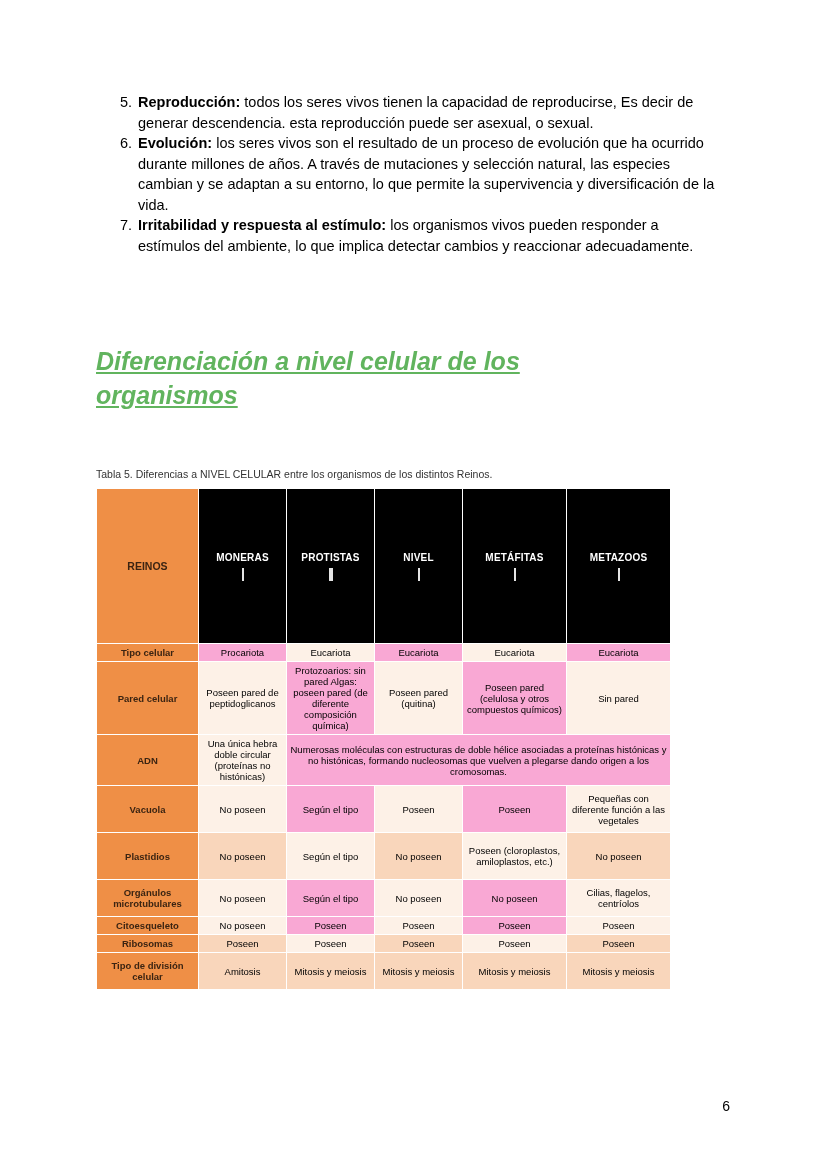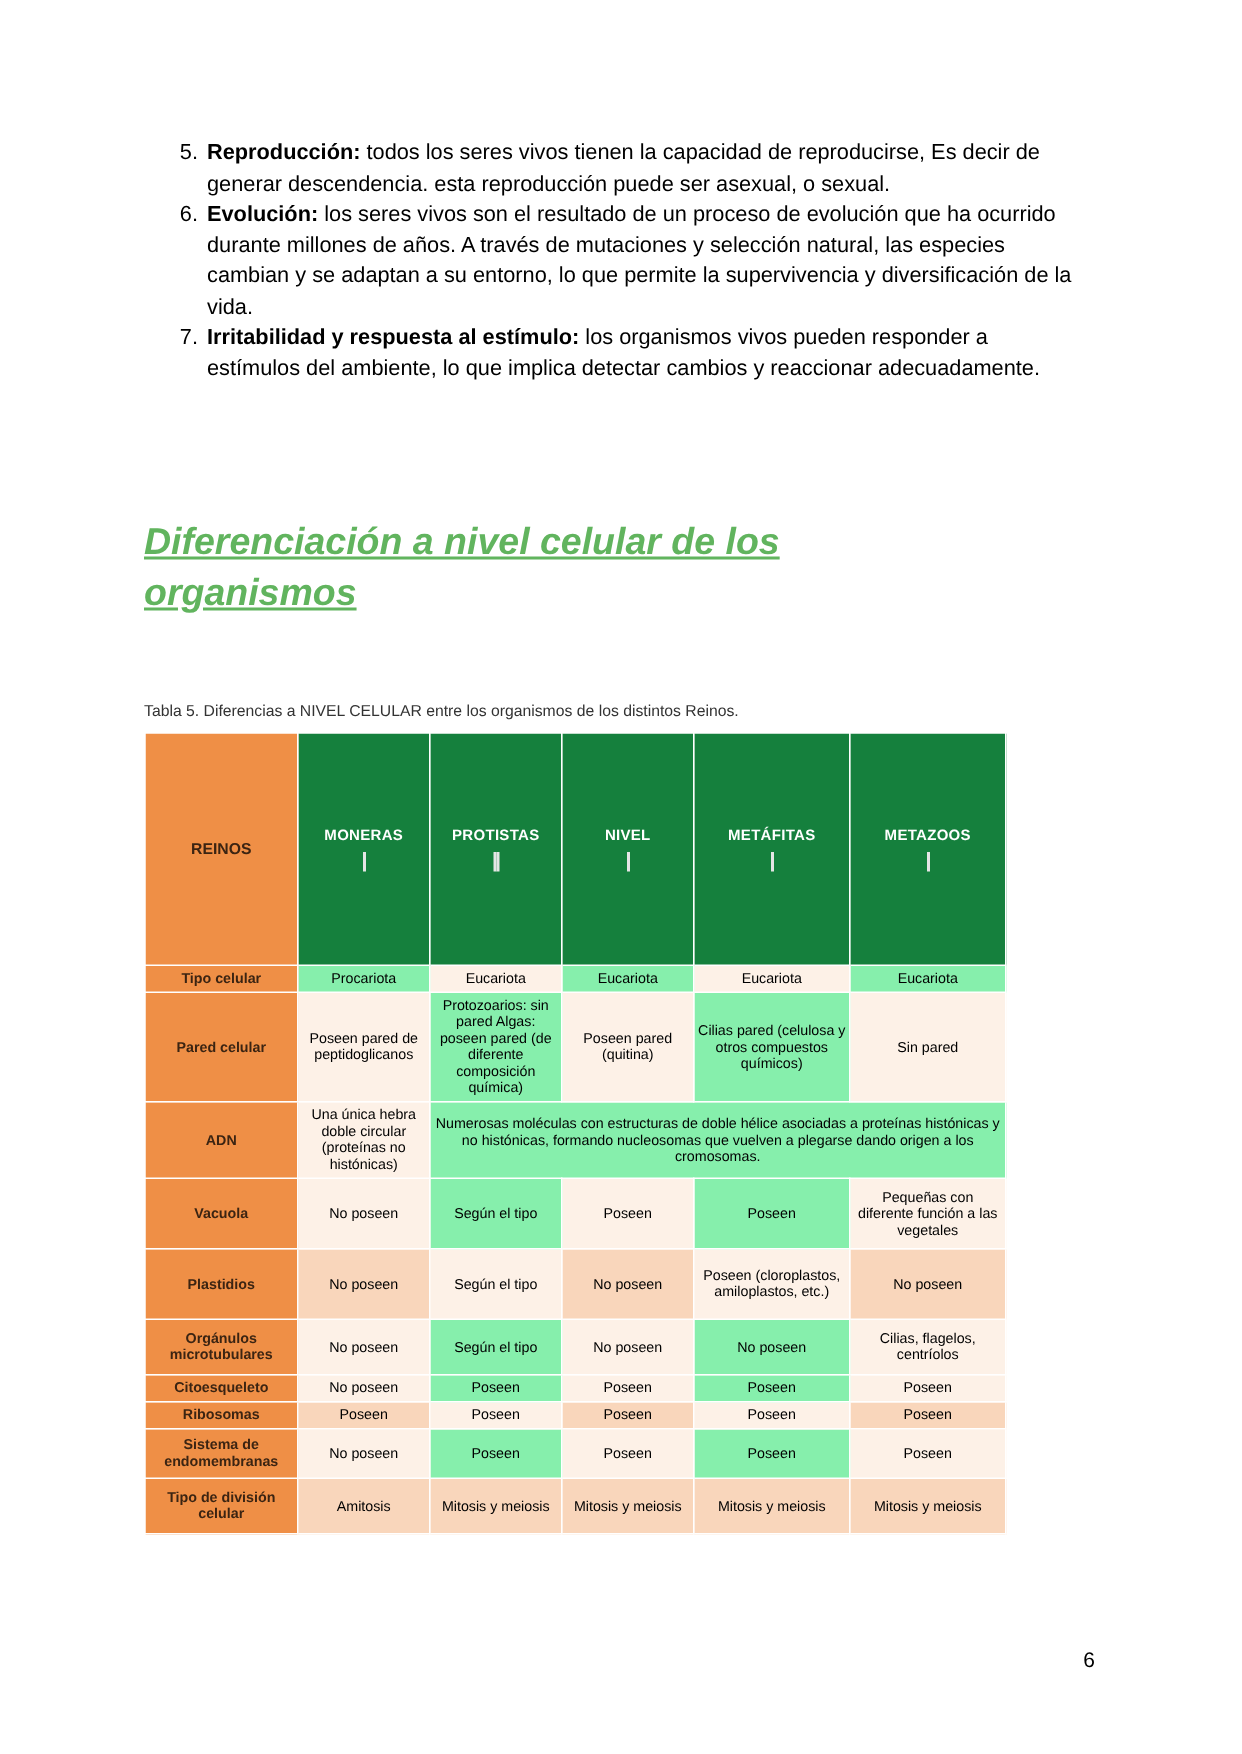--- a/index.html
+++ b/index.html
@@ -92,21 +92,21 @@
   }
   
   .hdr-corner {
     background: #ef8f46;
     color: #3b2412;
     font-weight: bold;
     font-size: 10.5px;
     width: 102px;
   }
   .hdr-cell {
-    background: #15803d;
+    background: #000000;
     color: #ffffff;
     font-weight: bold;
     font-size: 10px;
     height: 148px;
     vertical-align: top;
     padding-top: 8px;
   }
   .hdr-label { display:block; margin-bottom: 6px; letter-spacing: .2px;}
   .thumb {
     width: 78px;
@@ -147,21 +147,21 @@
   }
 
   
   .rowlabel {
     background: #ef8f46;
     color: #3b2412;
     font-weight: bold;
     font-size: 9.5px;
     line-height: 11px;
   }
-  .cell-a { background: #86efac; }
+  .cell-a { background: #f9a8d4; }
   .cell-b { background: #fdf1e7; }
   .cell-c { background: #f9d6bb; }
   td.tall { line-height: 11px; }
   .page-number {
     position: absolute;
     right: 98px;
     top: 1098px;
     font-size: 14px;
   }
 </style>
@@ -230,21 +230,21 @@
             <td class="cell-a">Eucariota</td>
             <td class="cell-b">Eucariota</td>
             <td class="cell-a">Eucariota</td>
           </tr>
 
           <tr>
             <td class="rowlabel">Pared celular</td>
             <td class="cell-b tall">Poseen pared de peptidoglicanos</td>
             <td class="cell-a tall">Protozoarios: sin pared Algas: poseen pared (de diferente composición química)</td>
             <td class="cell-b tall">Poseen pared (quitina)</td>
-            <td class="cell-a tall">Cilias pared (celulosa y otros compuestos químicos)</td>
+            <td class="cell-a tall">Poseen pared (celulosa y otros compuestos químicos)</td>
             <td class="cell-b tall">Sin pared</td>
           </tr>
 
 
 
           <tr>
             <td class="rowlabel">ADN</td>
             <td class="cell-b tall">Una única hebra doble circular (proteínas no histónicas)</td>
             <td class="cell-a tall" colspan="4">Numerosas moléculas con estructuras de doble hélice asociadas a proteínas histónicas y no histónicas, formando nucleosomas que vuelven a plegarse dando origen a los cromosomas.</td>
           </tr>
@@ -288,28 +288,20 @@
           <tr>
             <td class="rowlabel">Ribosomas</td>
             <td class="cell-c">Poseen</td>
             <td class="cell-b">Poseen</td>
             <td class="cell-c">Poseen</td>
             <td class="cell-b">Poseen</td>
             <td class="cell-c">Poseen</td>
           </tr>
 
 
-          <tr>
-            <td class="rowlabel">Sistema de endomembranas</td>
-            <td class="cell-b" style="height:26px">No poseen</td>
-            <td class="cell-a">Poseen</td>
-            <td class="cell-b">Poseen</td>
-            <td class="cell-a">Poseen</td>
-            <td class="cell-b">Poseen</td>
-          </tr>
 
           <tr>
             <td class="rowlabel">Tipo de división celular</td>
             <td class="cell-c" style="height:30px">Amitosis</td>
             <td class="cell-c">Mitosis y meiosis</td>
             <td class="cell-c">Mitosis y meiosis</td>
             <td class="cell-c">Mitosis y meiosis</td>
             <td class="cell-c">Mitosis y meiosis</td>
           </tr>
         </tbody>

